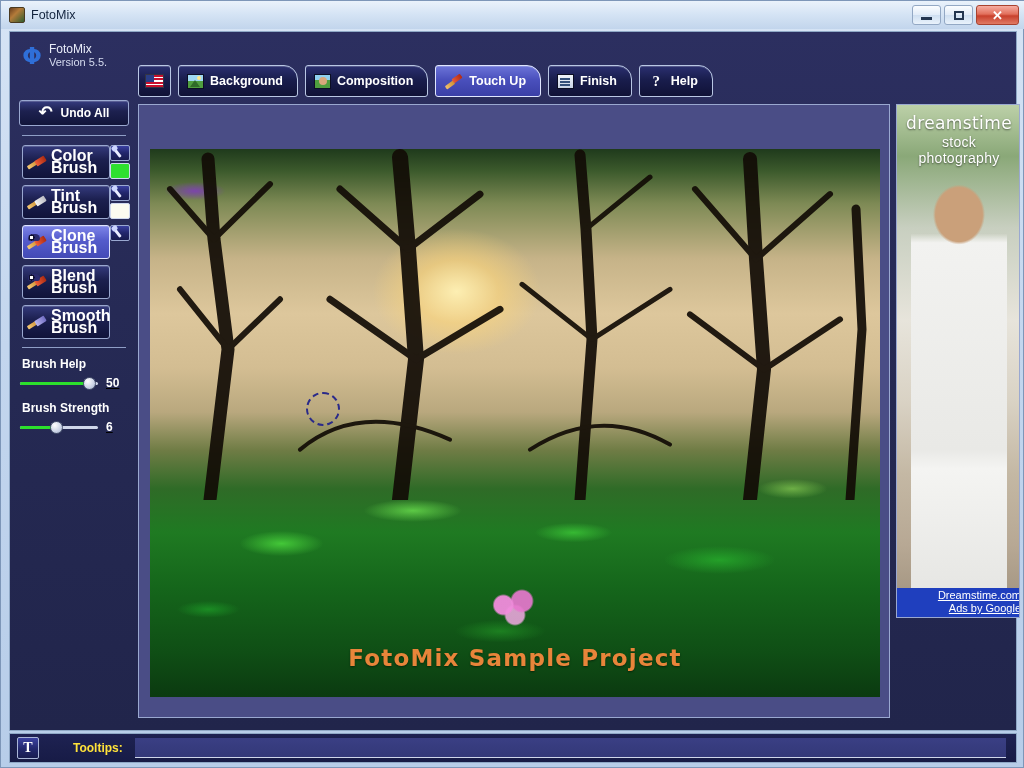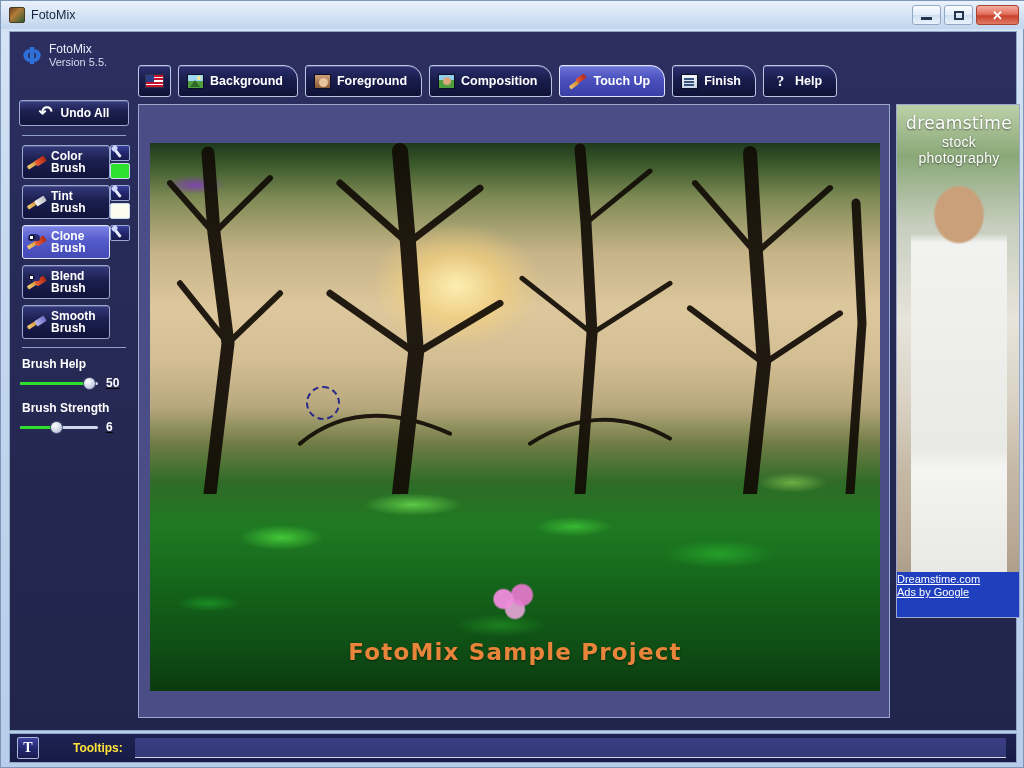--- a/index.html
+++ b/index.html
@@ -147,21 +147,21 @@
     width:88px; height:34px; margin-left:6px;
     background: linear-gradient(180deg,#343a7c 0%,#1c2050 42%,#10133a 100%);
     border:1px solid #9aa8d0; border-radius:3px;
     display:flex; align-items:center; padding-left:4px;
     box-shadow: inset 0 1px 0 rgba(255,255,255,.18);
   }
   .brush-btn.selected {
     background: linear-gradient(180deg,#7d84e8 0%,#545bcb 45%,#434ab6 100%);
     border-color:#dfe4ff;
   }
-  .brush-label { font-size:12px; font-weight:bold; color:#fff; line-height:12px; }
+  .brush-label { font-size:16px; font-weight:bold; color:#fff; line-height:12px; }
   .bico { width:20px; height:18px; margin-right:4px; position:relative; flex:0 0 auto; }
   .bico .handle {
     position:absolute; left:0; top:10px; width:11px; height:4px; border-radius:1px;
     background:linear-gradient(90deg,#f3c878,#cf9230); transform:rotate(-32deg);
   }
   .bico .ferrule {
     position:absolute; left:8px; top:5px; width:11px; height:6px; border-radius:1px;
     background:linear-gradient(90deg,#ef5f3b,#ab2a11); transform:rotate(-32deg);
   }
   .bico.tint .ferrule { background:linear-gradient(90deg,#f5f5f5,#b9b9c2); }
@@ -197,21 +197,21 @@
     border:1px solid #4a5470; transform:translateX(-6px);
   }
   .slider-val { color:#fff; font-size:12px; font-weight:bold; margin-left:8px; }
 
   
   #canvas-panel {
     position:absolute; left:128px; top:72px; width:752px; height:614px;
     background:#4a4d86; border:1px solid #9aa8d0;
   }
   #canvas-image {
-    position:absolute; left:11px; top:38px; width:730px; height:548px;
+    position:absolute; left:11px; top:44px; width:730px; height:548px;
     overflow:hidden;
     background:
       radial-gradient(ellipse 120px 90px at 42% 26%, rgba(255,241,180,.95) 0%, rgba(255,215,120,.55) 35%, rgba(255,200,110,0) 70%),
       linear-gradient(180deg,
         #1f3a1c 0%, #3c5a2c 4%, #7e8a55 10%,
         #c6b388 20%, #ddc79c 30%, #d3bd92 40%,
         #b9a87e 48%, #6f7c45 55%, #2f6b27 62%,
         #1f7a22 70%, #15661b 80%, #0f4e15 92%, #0b3a10 100%);
   }
   .leafy {
@@ -282,22 +282,22 @@
     position:absolute; left:40px; top:560px; width:66px; height:26px;
     background: linear-gradient(180deg,#3a3a3e 0%,#17171a 70%,#0d0d10 100%);
     border-radius:12px 4px 6px 10px; transform:rotate(-12deg);
   }
   #ad-free {
     position:absolute; left:0; top:602px; width:124px; text-align:center;
     font-size:33px; font-weight:bold; color:#e8201c; line-height:32px;
     font-family:"DejaVu Sans", sans-serif;
   }
   #ad-links {
-    position:absolute; left:0; bottom:0; width:124px; background:#1f3fbe; padding:1px 0 18px 0;
-    text-align:left;
+    position:absolute; left:0; bottom:0; width:124px; background:#1f3fbe; padding:1px 0 2px 0;
+    text-align:right;
   }
   #ad-links a { display:block; color:#ffffff; font-size:11px; text-decoration:underline; line-height:13px; }
 
   
   #zoom-bar {
     position:absolute; left:128px; top:697px; width:882px; height:34px;
     display:flex; align-items:center;
   }
   .zbtn {
     width:22px; height:22px; margin-right:5px; border:1px solid #aab6d8; border-radius:2px;
@@ -394,24 +394,20 @@
       <div id="brand-version">Version 5.5.</div>
     </div>
 
     <div id="tabstrip">
       <div class="tab flagbtn">
         <span class="ico-flag"></span>
       </div>
       <div class="tab">
         <span class="tab-ico ico-landscape"></span>
         <span>Background</span>
-      </div>
-      <div class="tab">
-        <span class="tab-ico ico-portrait"></span>
-        <span>Foreground</span>
       </div>
       <div class="tab">
         <span class="tab-ico ico-compose"></span>
         <span>Composition</span>
       </div>
       <div class="tab active">
         <span class="tab-ico ico-brush"></span>
         <span>Touch Up</span>
       </div>
       <div class="tab">

